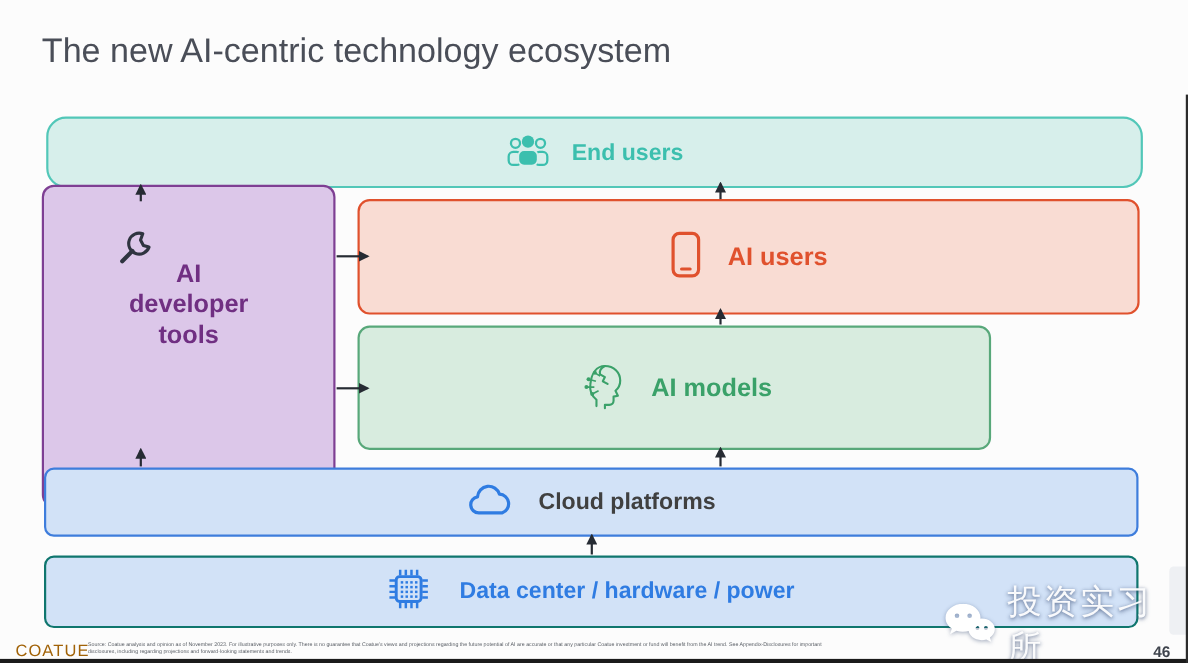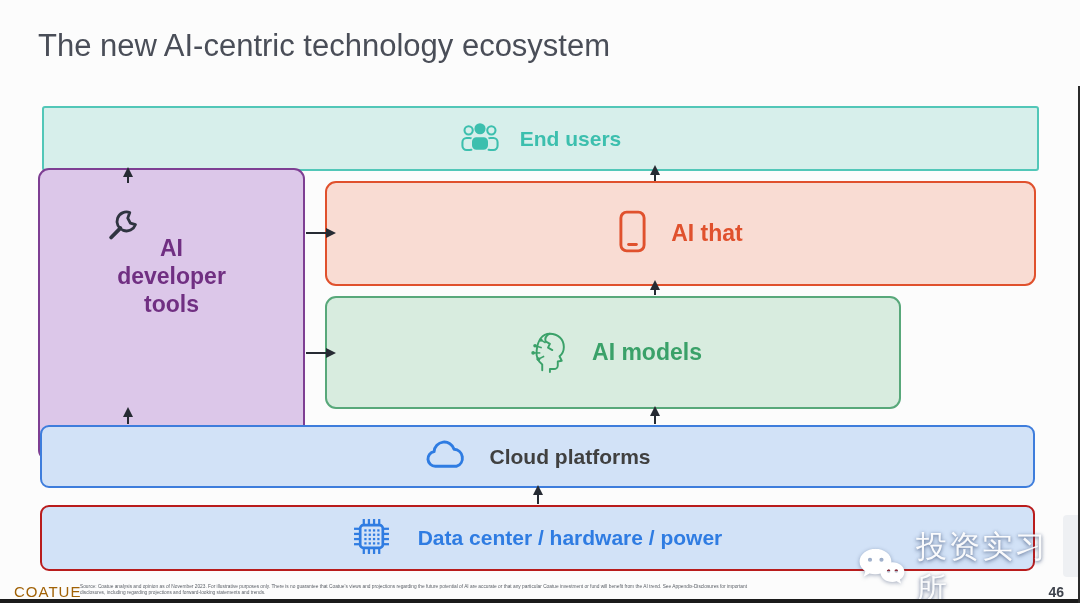--- a/index.html
+++ b/index.html
@@ -7,21 +7,21 @@
   .slide{position:relative;width:1080px;height:603px;background:#fcfcfc;overflow:hidden;}
 
   .title{position:absolute;left:38px;top:28px;font-size:31px;font-weight:300;
          color:#4a4e58;letter-spacing:0px;}
 
   .box{position:absolute;box-sizing:border-box;display:flex;align-items:center;justify-content:center;}
   .box .row{display:flex;align-items:center;}
   .label{font-weight:bold;white-space:nowrap;}
 
   .end-users{left:42px;top:106px;width:997px;height:65px;background:#d7efeb;
-             border:2px solid #52c7b8;border-radius:3px;}
+             border:2px solid #52c7b8;border-radius:18px;}
   .end-users .label{color:#3cbfae;font-size:21px;margin-left:20px;}
 
   .dev-tools{left:38px;top:168px;width:267px;height:293px;background:#dcc7e9;
              border:2px solid #7e3f93;border-radius:11px;}
   .dev-tools .wrench{position:absolute;left:64px;top:36px;}
   .dev-tools .label{position:absolute;left:0;right:0;top:64px;text-align:center;
              color:#702f82;font-size:23px;line-height:1.22;white-space:normal;}
   .dev-tools .label span{display:inline-block;width:130px;}
 
   .ai-apps{left:325px;top:181px;width:711px;height:105px;background:#f9dcd3;
@@ -30,21 +30,21 @@
 
   .ai-models{left:325px;top:296px;width:576px;height:113px;background:#d8ecdf;
              border:2px solid #58a87a;border-radius:11px;}
   .ai-models .label{color:#3aa169;font-size:23px;margin-left:20px;}
 
   .cloud{left:40px;top:425px;width:995px;height:63px;background:#d2e2f7;
          border:2px solid #3e7ddc;border-radius:9px;}
   .cloud .label{color:#404040;font-size:21px;margin-left:24px;}
 
   .datacenter{left:40px;top:505px;width:995px;height:66px;background:#d2e2f7;
-              border:2px solid #b91c1c;border-radius:9px;}
+              border:2px solid #0f766e;border-radius:9px;}
   .datacenter .label{color:#2f7ce2;font-size:21px;margin-left:28px;}
 
   .arrows{position:absolute;left:0;top:0;width:1080px;height:603px;pointer-events:none;}
 
   .watermark{position:absolute;left:858px;top:526px;display:flex;align-items:center;
              filter:drop-shadow(0 1px 2px rgba(50,70,110,.45));}
   .watermark .wm-text{color:rgba(255,255,255,.95);font-size:31px;margin-left:10px;
              letter-spacing:2px;text-shadow:0 1px 3px rgba(60,80,120,.45);}
   .wm-strip{position:absolute;right:0px;top:515px;width:17px;height:62px;
             background:#eef0f3;border-radius:4px 0 0 4px;}
@@ -97,21 +97,21 @@
   </div>
 
   <div class="box ai-apps">
     <div class="row">
       <span>
         <svg width="29" height="45" viewBox="0 0 30 46">
           <rect x="3" y="3" width="24" height="40" rx="6" fill="none" stroke="#e0512d" stroke-width="3"></rect>
           <line x1="11" y1="36.5" x2="19" y2="36.5" stroke="#e0512d" stroke-width="3" stroke-linecap="round"></line>
         </svg>
       </span>
-      <span class="label">AI that</span>
+      <span class="label">AI users</span>
     </div>
   </div>
 
   <div class="box ai-models">
     <div class="row">
       <span>
         <svg width="48" height="48" viewBox="0 0 50 50">
           <g stroke="#3aa169" stroke-width="2" fill="none" stroke-linejoin="round" stroke-linecap="round">
             <path d="M19 45 L19 39 C14.5 35.5 12.5 30 13.2 24.5 C14.2 14 19 7 27 7 C35.5 7 41.5 13 41.5 20.8 C41.5 25 39.8 28.2 37 30.5 L39.3 35.2 L35.2 36 L35.2 40 C35.2 42.2 33.4 43.8 31.2 43.8 L27 43.8 L27 47"></path>
             <path d="M27 7 C23 9 21.5 12 22.5 15 L27 17.5 L25 21.5 L29.5 24"></path>

